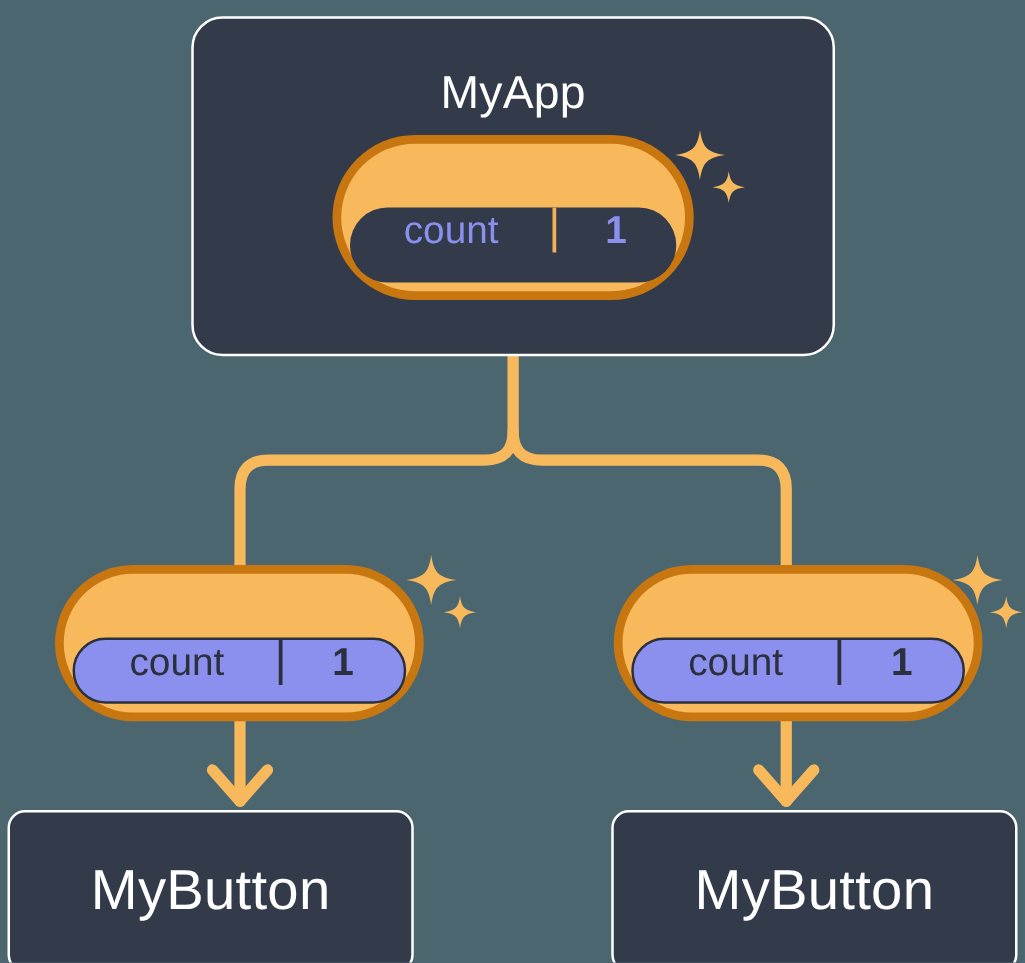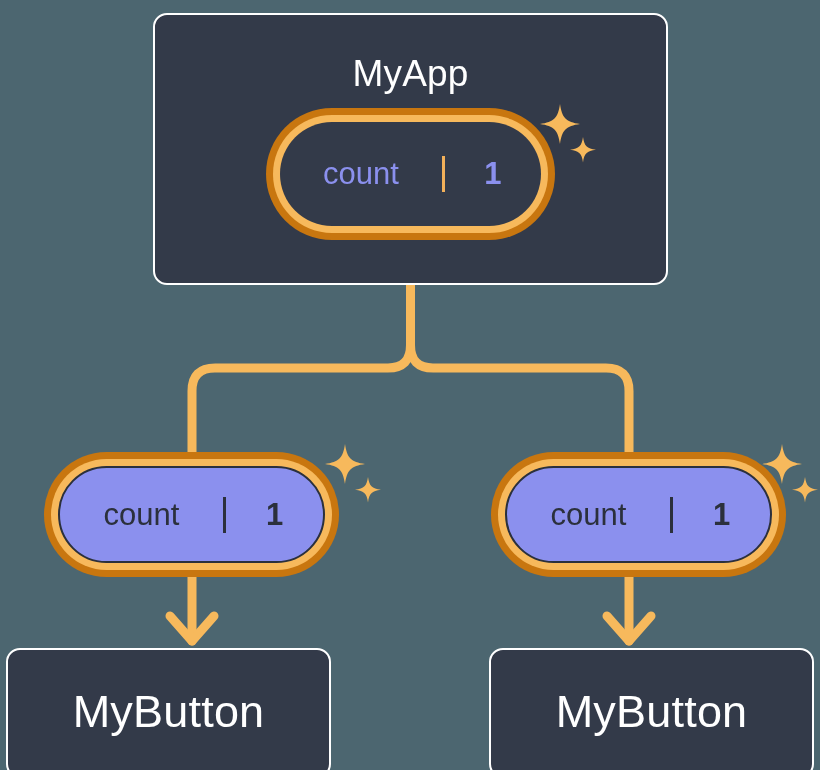--- a/index.html
+++ b/index.html
@@ -48,20 +48,21 @@
     font-weight: 400;
     letter-spacing: 0.2px;
     white-space: nowrap;
   }
 
   #card-myapp {
     left: 153px;
     top: 13px;
     width: 515px;
     height: 272px;
+    border-radius: 25px;
   }
   #card-myapp .card-title {
     top: 38px;
     font-size: 37px;
   }
 
   .card-button {
     height: 130px;
   }
   .card-button .card-title {
@@ -95,24 +96,25 @@
     display: flex;
     align-items: stretch;
     box-sizing: border-box;
     border-radius: 999px;
     background: #f7b95c;                 
     padding: 7px;
   }
   .pill-body {
     flex: 1 1 auto;
     display: flex;
-    align-items: center;
+    align-items: flex-start;
     box-sizing: border-box;
     border-radius: 999px;
     overflow: hidden;
+    margin-top: 44px;
   }
   .pill-key,
   .pill-val {
     display: flex;
     align-items: center;
     justify-content: center;
     box-sizing: border-box;
     white-space: nowrap;
   }
   .pill-key { flex: 0 0 62%; }

